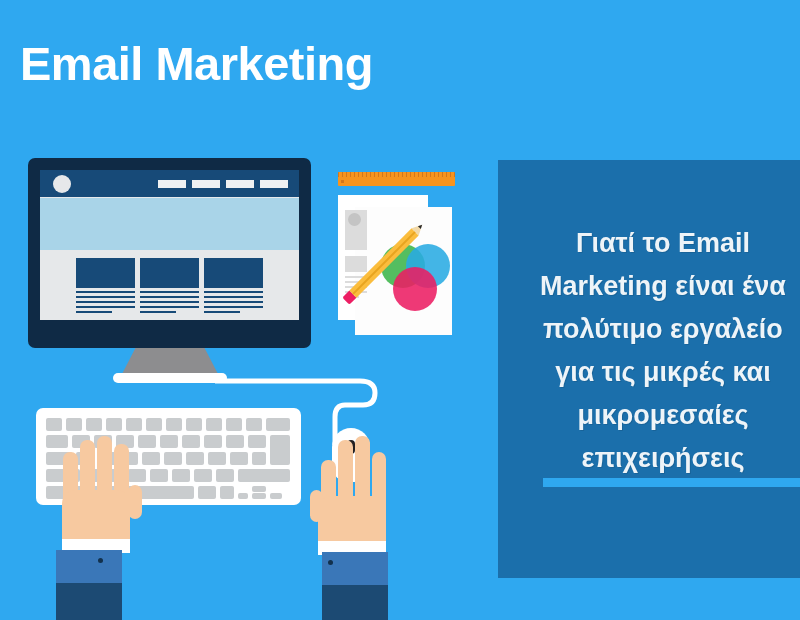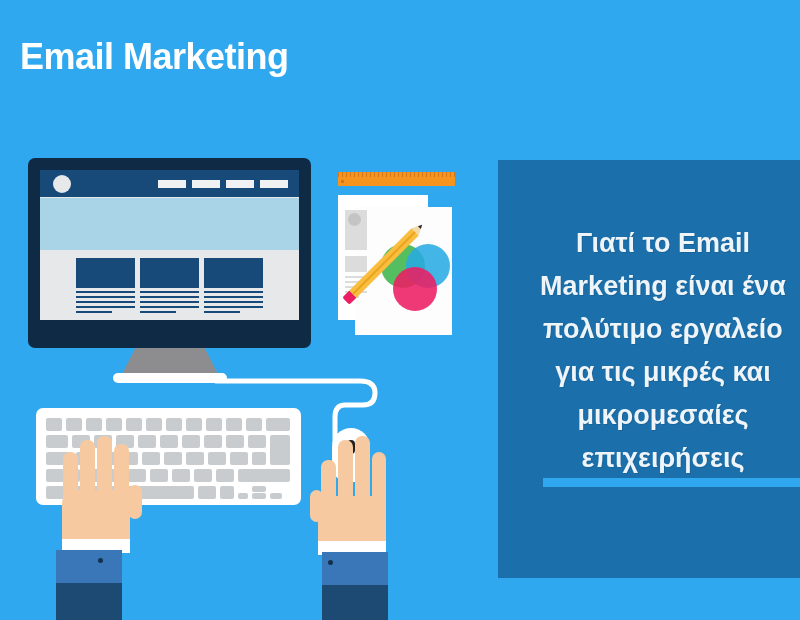--- a/index.html
+++ b/index.html
@@ -16,21 +16,21 @@
     height: 620px;
     overflow: hidden;
     background: #2fa8f0;
   }
 
   
   #page-title {
     position: absolute;
     left: 20px;
     top: 36px;
-    font-size: 36px;
+    font-size: 47px;
     font-weight: bold;
     color: #ffffff;
     letter-spacing: -0.5px;
     white-space: nowrap;
   }
 
   
   #quote-panel {
     position: absolute;
     left: 498px;

